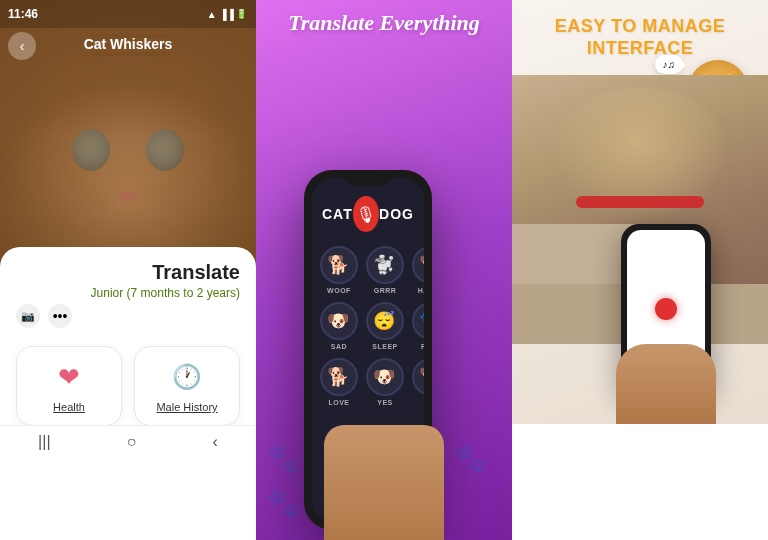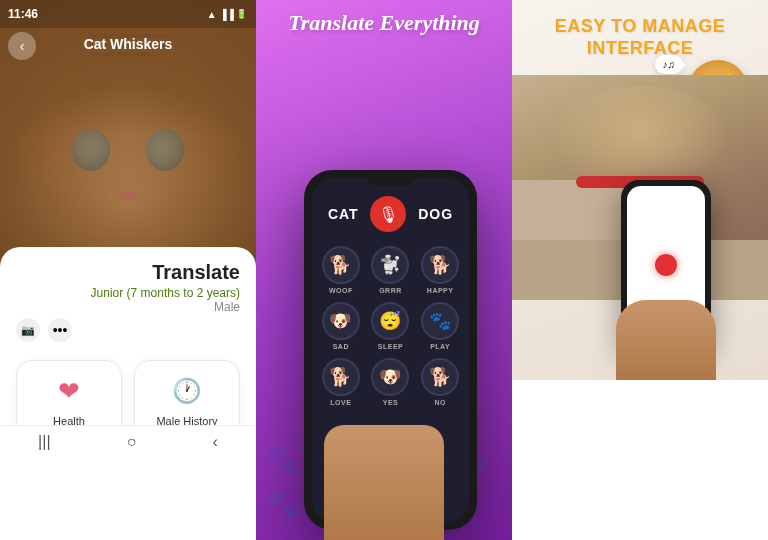--- a/index.html
+++ b/index.html
@@ -297,21 +297,21 @@
     .phone-mockup {
       position: absolute;
       bottom: -10px;
       left: 50%;
       transform: translateX(-50%);
       width: 160px;
       height: 380px;
     }
 
     .phone-outer {
-      width: 173px;
+      width: 128px;
       height: 360px;
       background: #1a1a1a;
       border-radius: 28px;
       padding: 8px;
       box-shadow: 0 20px 60px rgba(0,0,0,0.5);
       position: relative;
     }
     .phone-notch {
       position: absolute;
       top: 0;
@@ -401,21 +401,21 @@
       width: 120px;
       height: 120px;
       background: linear-gradient(180deg, #c8956a 0%, #b07848 100%);
       border-radius: 20px 20px 0 0;
       z-index: 0;
     }
 
     
     .panel3 {
       width: 256px;
-      height: 380px;
+      height: 424px;
       position: relative;
       background: #f5f0e8;
       overflow: hidden;
       flex-shrink: 0;
     }
 
     .panel3-bg {
       width: 100%;
       height: 100%;
       background: linear-gradient(160deg, #f8f4ee 0%, #e8ddd0 100%);
@@ -576,21 +576,20 @@
   <div class="back-btn">
     <span class="back-arrow">‹</span>
   </div>
 
   <div class="profile-title">Cat Whiskers</div>
 
   <div class="panel1-bottom">
     <div class="cat-name-section">
       <div class="cat-name">Translate</div>
       <div class="cat-age">Junior (7 months to 2 years)</div>
-      <div class="cat-gender">Male</div>
       <div class="cat-info-icons">
         <div class="info-icon-circle">📷</div>
         <div class="info-icon-circle" style="font-size:14px;">•••</div>
       </div>
     </div>
 
     <div class="cat-actions">
 
       <div class="action-card">
         <div class="action-icon-health">

